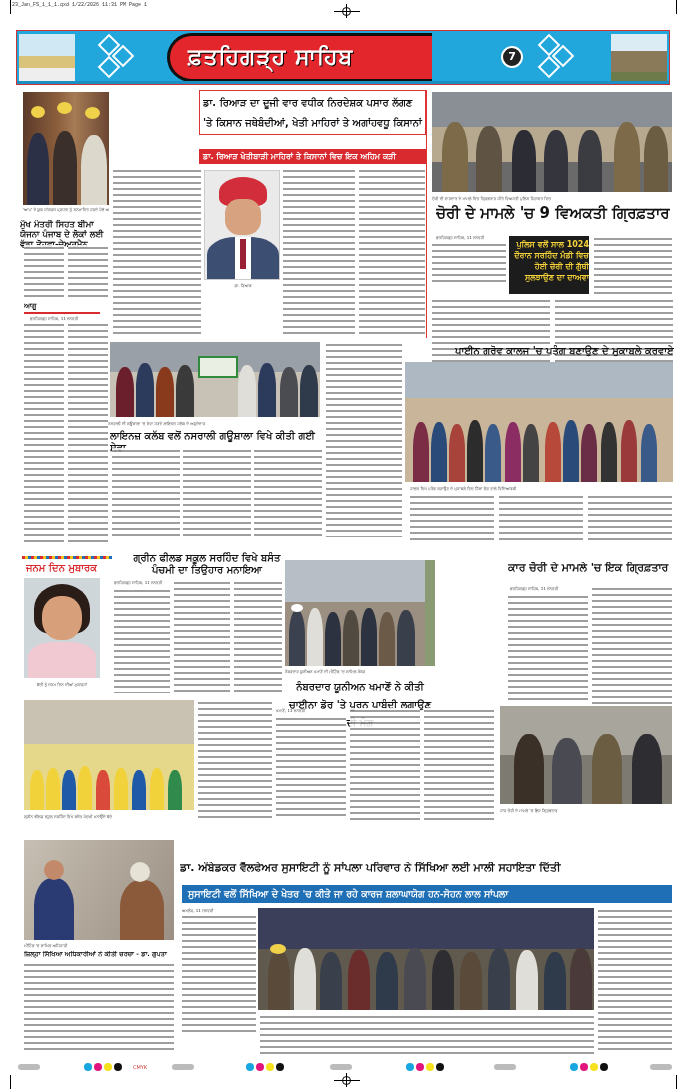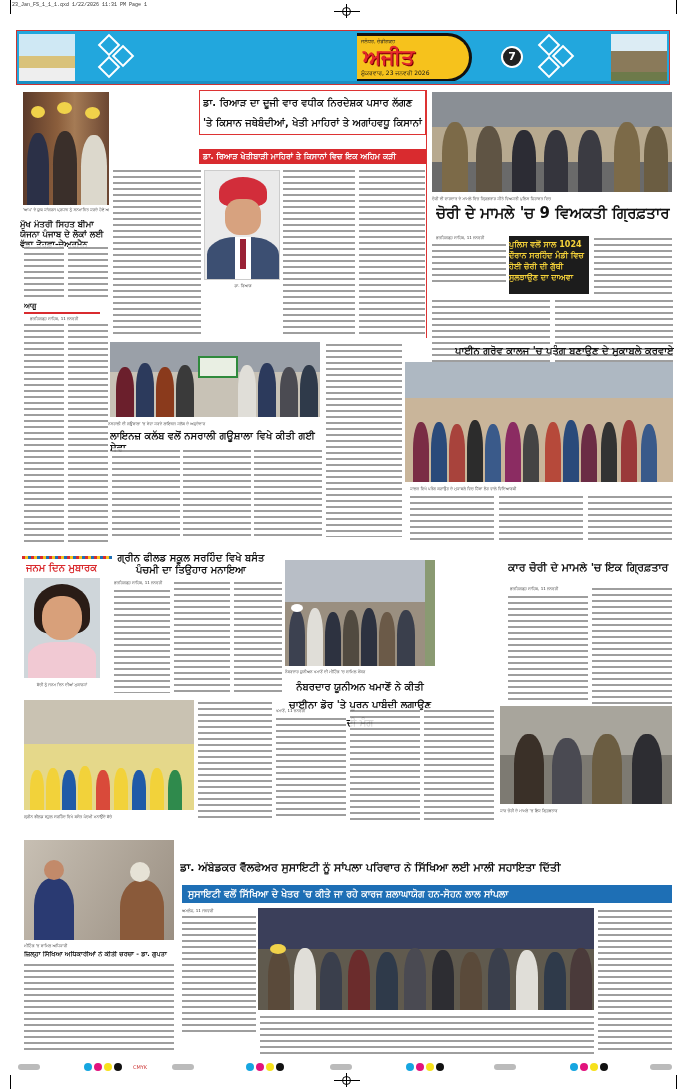--- a/index.html
+++ b/index.html
@@ -25,21 +25,21 @@
 .brand .dt{position:absolute;left:4px;bottom:2px;font-size:6px;color:#111}
 .pg{position:absolute;left:484px;top:15px;width:22px;height:22px;border-radius:50%;background:#222;border:2px solid #fff;color:#fff;font-size:11px;font-weight:bold;text-align:center;line-height:18px}
 
 .photo{position:absolute;overflow:hidden}
 .cap{position:absolute;font-size:4px;color:#333;line-height:5px;white-space:nowrap;overflow:hidden}
 .hl{position:absolute;font-weight:bold;color:#111;line-height:1.15;overflow:hidden}
 .txt{position:absolute;background:repeating-linear-gradient(#fff 0 2px,#8d8d8d 2px 4px,#fff 4px 6px);opacity:.85}
 .redbar{position:absolute;background:#d92b2f;color:#fff;font-weight:bold;overflow:hidden;white-space:nowrap}
 .bluebar{position:absolute;background:#1e6fb5;color:#fff;font-weight:bold;overflow:hidden;white-space:nowrap}
 .box{position:absolute;border:1px solid #d33}
-.callout{position:absolute;background:#1c1c1c;color:#f5d23a;text-align:left;font-weight:bold;font-size:8px;line-height:11px;padding-top:3px}
+.callout{position:absolute;background:#1c1c1c;color:#f5d23a;text-align:right;font-weight:bold;font-size:8px;line-height:11px;padding-top:3px}
 .people span{position:absolute;bottom:0;border-radius:45% 45% 0 0}
 .people b{position:absolute;border-radius:50%}
 .cmyk{position:absolute;top:1063px;display:flex;gap:2px}
 .cmyk i{width:8px;height:8px;border-radius:50%;display:block}
 .pill{position:absolute;top:1064px;width:22px;height:6px;border-radius:3px;background:#bbb}
 .sep{position:absolute;border-left:1px solid #999}
 </style>
 </head>
 <body>
 
@@ -50,24 +50,22 @@
 <div class="abs crop" style="left:10px;top:0;width:1px;height:14px"></div>
 <div class="abs crop" style="left:676px;top:0;width:1px;height:14px"></div>
 
 <div class="abs mast">
   <div class="ph" style="left:2px;background:linear-gradient(#cfe8f4 0 45%,#d9c27a 45% 70%,#eee 70%)"></div>
   <div class="lattice" style="left:80px">
       <span style="left:4px;top:2px"></span>
       <span style="left:4px;top:24px"></span>
       <span style="left:18px;top:13px"></span>
     </div>
-  <div class="brand">
-    <span class="loc">ਜਲੰਧਰ, ਚੰਡੀਗੜ੍ਹ</span>
-    <span class="nm">ਅਜੀਤ</span>
-    <span class="dt">ਸ਼ੁੱਕਰਵਾਰ, 23 ਜਨਵਰੀ 2026</span>
+  <div class="title-oval">
+    <span class="t">ਫ਼ਤਹਿਗੜ੍ਹ ਸਾਹਿਬ</span>
   </div>
   <div class="pg">7</div>
   <div class="lattice" style="left:520px">
       <span style="left:4px;top:2px"></span>
       <span style="left:4px;top:24px"></span>
       <span style="left:18px;top:13px"></span>
     </div>
   <div class="ph" style="left:594px;background:linear-gradient(#dcecf4 0 35%,#8a7a5a 35% 80%,#6d7a4a 80%)"></div>
   <div class="band"></div>
 </div>
@@ -173,21 +171,21 @@
 
 <div class="abs" style="left:22px;top:556px;width:90px;height:3px;background:repeating-linear-gradient(90deg,#d92b2f 0 3px,#f6c21c 3px 6px,#1e6fb5 6px 9px)"></div>
 <div class="hl" style="left:26px;top:562px;font-size:10px;color:#d92b2f">ਜਨਮ ਦਿਨ ਮੁਬਾਰਕ</div>
 <div class="photo" style="left:24px;top:578px;width:76px;height:100px;background:#cfd6da">
   <div style="position:absolute;left:10px;top:6px;width:56px;height:50px;background:#2a1c16;border-radius:50% 50% 30% 30%"></div>
   <div style="position:absolute;left:18px;top:18px;width:40px;height:44px;background:#d8a07a;border-radius:45%"></div>
   <div style="position:absolute;left:4px;top:64px;width:68px;height:36px;background:#f1c9d3;border-radius:40% 40% 0 0"></div>
 </div>
 <div class="cap" style="left:24px;top:682px;width:76px;text-align:center">ਬੱਚੀ ਨੂੰ ਜਨਮ ਦਿਨ ਦੀਆਂ ਮੁਬਾਰਕਾਂ</div>
 
-<div class="hl" style="left:106px;top:552px;width:170px;font-size:10px;text-align:center">ਗ੍ਰੀਨ ਫੀਲਡ ਸਕੂਲ ਸਰਹਿੰਦ ਵਿਖੇ ਬਸੰਤ ਪੰਚਮੀ ਦਾ ਤਿਉਹਾਰ ਮਨਾਇਆ</div>
+<div class="hl" style="left:122px;top:552px;width:170px;font-size:10px;text-align:center">ਗ੍ਰੀਨ ਫੀਲਡ ਸਕੂਲ ਸਰਹਿੰਦ ਵਿਖੇ ਬਸੰਤ ਪੰਚਮੀ ਦਾ ਤਿਉਹਾਰ ਮਨਾਇਆ</div>
 <div class="cap" style="left:114px;top:580px;width:60px">ਫ਼ਤਹਿਗੜ੍ਹ ਸਾਹਿਬ, 11 ਜਨਵਰੀ</div>
 <div class="txt" style="left:114px;top:588px;width:56px;height:105px"></div>
 <div class="txt" style="left:174px;top:580px;width:56px;height:113px"></div>
 <div class="txt" style="left:234px;top:580px;width:48px;height:113px"></div>
 
 <div class="photo" style="left:285px;top:560px;width:140px;height:106px;background:linear-gradient(#b8bec6 0 40%,#9a8f80 40%)">
   <div class="people">
     <span style="left:4px;width:16px;height:56px;background:#3c4150"></span>
       <b style="left:6px;top:44px;width:12px;height:8px;background:#fff"></b>
     <span style="left:22px;width:16px;height:58px;background:#e0ded8"></span>

